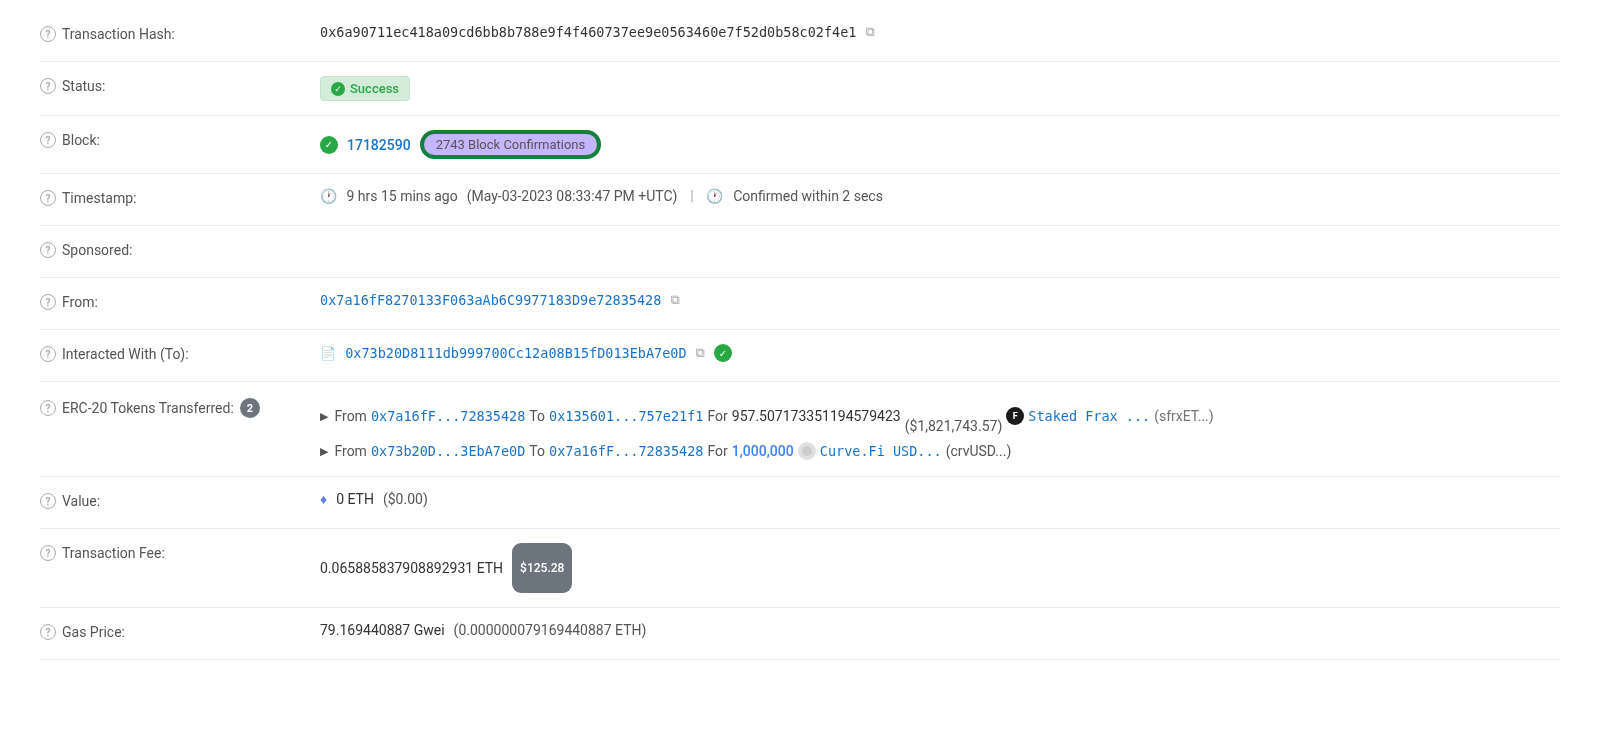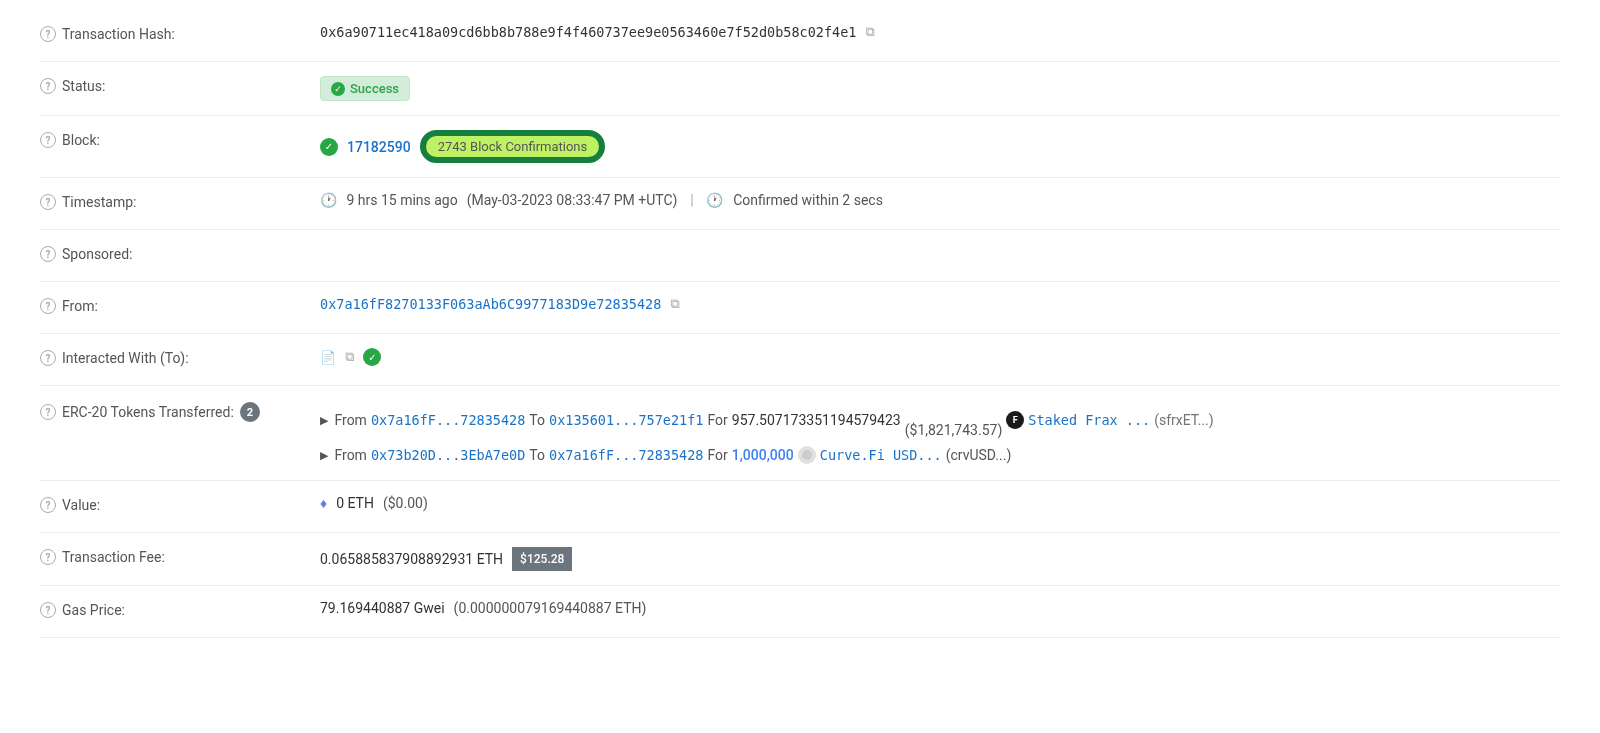--- a/index.html
+++ b/index.html
@@ -75,22 +75,22 @@
       color: #fff;
       font-size: 9px;
     }
     .block-link {
       color: #1a73c8;
       text-decoration: none;
       font-weight: 500;
     }
     .confirmations-badge {
       display: inline-block;
-      background: #bef264;
-      border: 6px solid #15803d;
+      background: #c4b5fd;
+      border: 4px solid #15803d;
       border-radius: 20px;
       padding: 3px 12px;
       font-size: 13px;
       color: #555;
     }
     .green-check {
       display: inline-flex;
       align-items: center;
       justify-content: center;
       width: 18px;
@@ -191,22 +191,22 @@
       background: #ccc;
     }
     .eth-icon {
       color: #627eea;
       font-size: 14px;
     }
     .value-usd-badge {
       display: inline-block;
       background: #6c757d;
       color: #fff;
-      border-radius: 0;
-      padding: 5px 8px;
+      border-radius: 9px;
+      padding: 18px 8px;
       font-size: 12px;
       font-weight: 500;
     }
     .transfers-col {
       display: flex;
       flex-direction: column;
       gap: 4px;
     }
   </style>
 </head>
@@ -285,20 +285,21 @@
     </div>
   </div>
 
   <div class="row">
     <div class="label-col">
       <span class="help-icon">?</span>
       <span>Interacted With (To):</span>
     </div>
     <div class="value-col">
       <span class="file-icon">📄</span>
+      <a class="address-link" href="#">0x73b20D8111db999700Cc12a08B15fD013EbA7e0D</a>
       <span class="copy-icon" title="Copy">⧉</span>
       <span class="green-check">✓</span>
     </div>
   </div>
 
   <div class="row" style="align-items: flex-start;">
     <div class="label-col">
       <span class="help-icon">?</span>
       <span>ERC-20 Tokens Transferred:</span>
       <span class="erc-count-badge">2</span>

